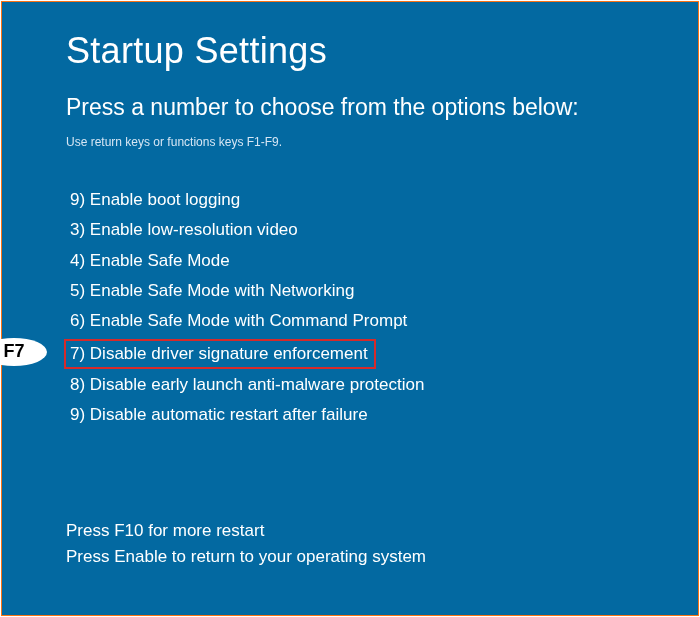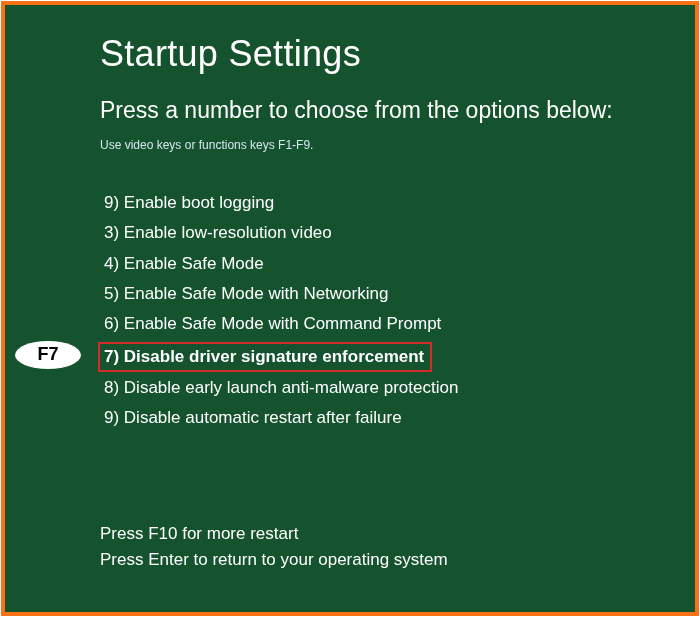--- a/index.html
+++ b/index.html
@@ -13,23 +13,23 @@
       background: #fff;
       font-family: "Segoe UI", Tahoma, sans-serif;
       position: relative;
     }
     .outer-border {
       position: absolute;
       top: 1px;
       left: 1px;
       right: 1px;
       bottom: 1px;
-      border: 4px solid #f97316;
-      background: #14532d;
-      padding: 28px 0 0 95px;
+      border: 1px solid #f97316;
+      background: #0369a1;
+      padding: 28px 0 0 64px;
       color: #fff;
     }
     .title {
       font-size: 36px;
       font-weight: 300;
       margin-bottom: 22px;
       letter-spacing: 0.3px;
     }
     .subtitle {
       font-size: 23px;
@@ -53,21 +53,20 @@
       display: inline-block;
     }
     .option-row {
       position: relative;
       margin-bottom: 3px;
     }
     .highlighted {
       border: 2px solid #d62a2a;
       padding: 0 6px 0px 4px;
       margin-left: -2px;
-      font-weight: bold;
     }
     .footer {
       margin-top: 88px;
     }
     .footer-line {
       font-size: 17px;
       font-weight: 400;
       line-height: 1.55;
     }
     .f7-badge {
@@ -87,21 +86,21 @@
       font-family: Arial, sans-serif;
       text-align: center;
     }
   </style>
 </head>
 <body>
 
 <div class="outer-border">
   <h1 class="title">Startup Settings</h1>
   <div class="subtitle">Press a number to choose from the options below:</div>
-  <div class="helper">Use video keys or functions keys F1-F9.</div>
+  <div class="helper">Use return keys or functions keys F1-F9.</div>
 
   <ul class="options">
     <li class="option-row">
       <span class="option-item">9) Enable boot logging</span>
     </li>
     <li class="option-row">
       <span class="option-item">3) Enable low-resolution video</span>
     </li>
     <li class="option-row">
       <span class="option-item">4) Enable Safe Mode</span>
@@ -119,15 +118,15 @@
     <li class="option-row">
       <span class="option-item">8) Disable early launch anti-malware protection</span>
     </li>
     <li class="option-row">
       <span class="option-item">9) Disable automatic restart after failure</span>
     </li>
   </ul>
 
   <div class="footer">
     <div class="footer-line">Press F10 for more restart</div>
-    <div class="footer-line">Press Enter to return to your operating system</div>
+    <div class="footer-line">Press Enable to return to your operating system</div>
   </div>
 </div>
 
 </body></html>

